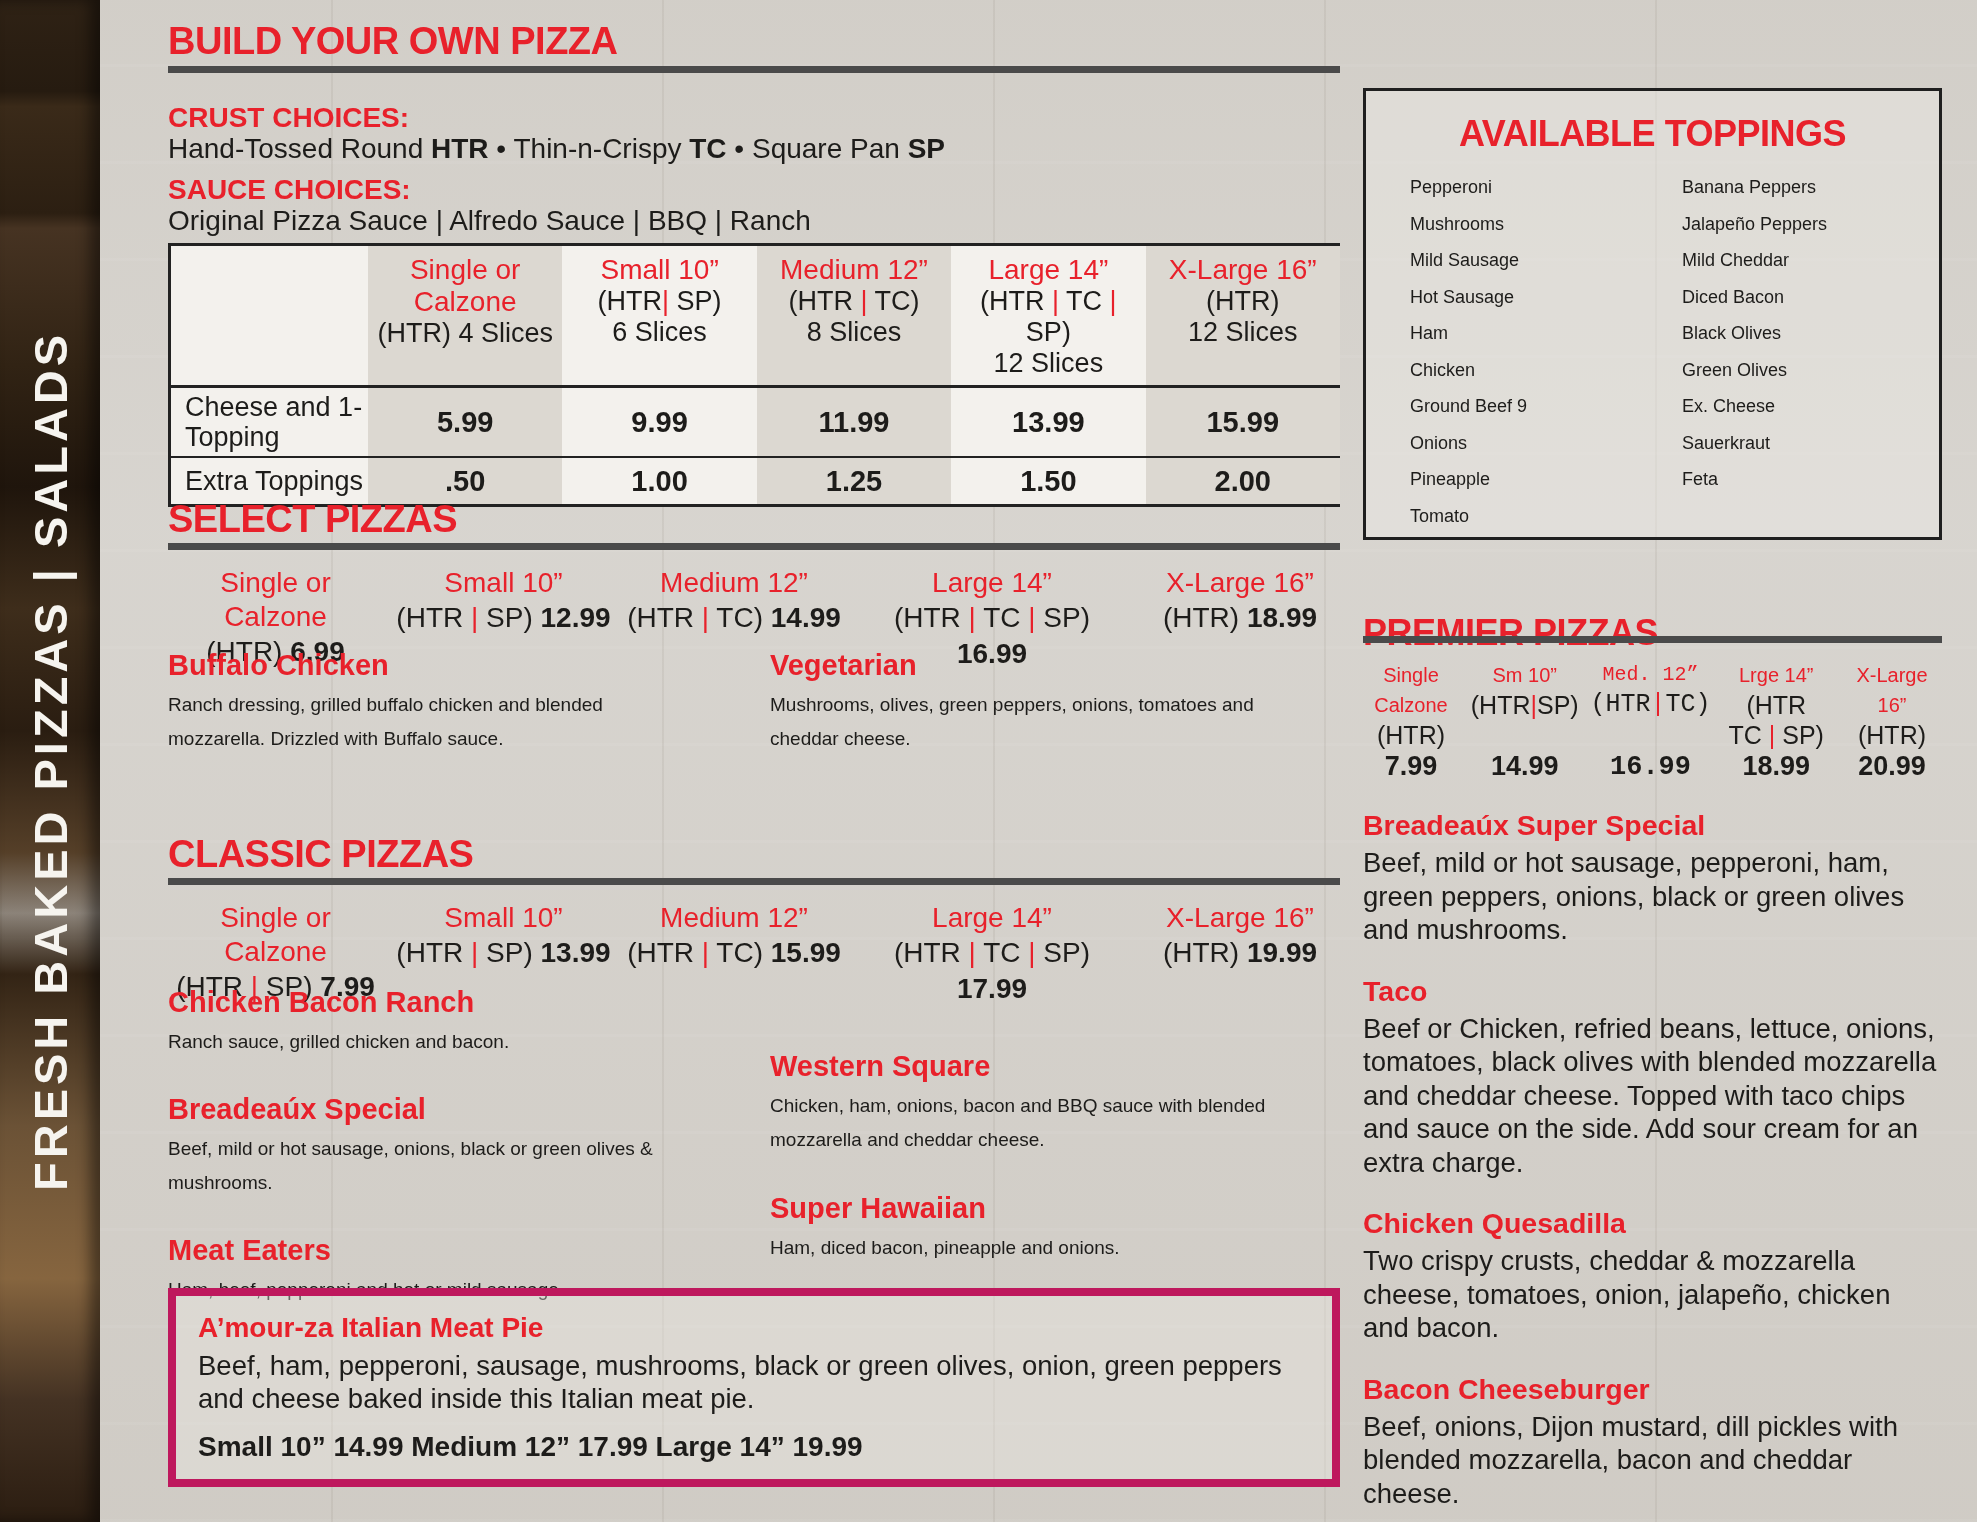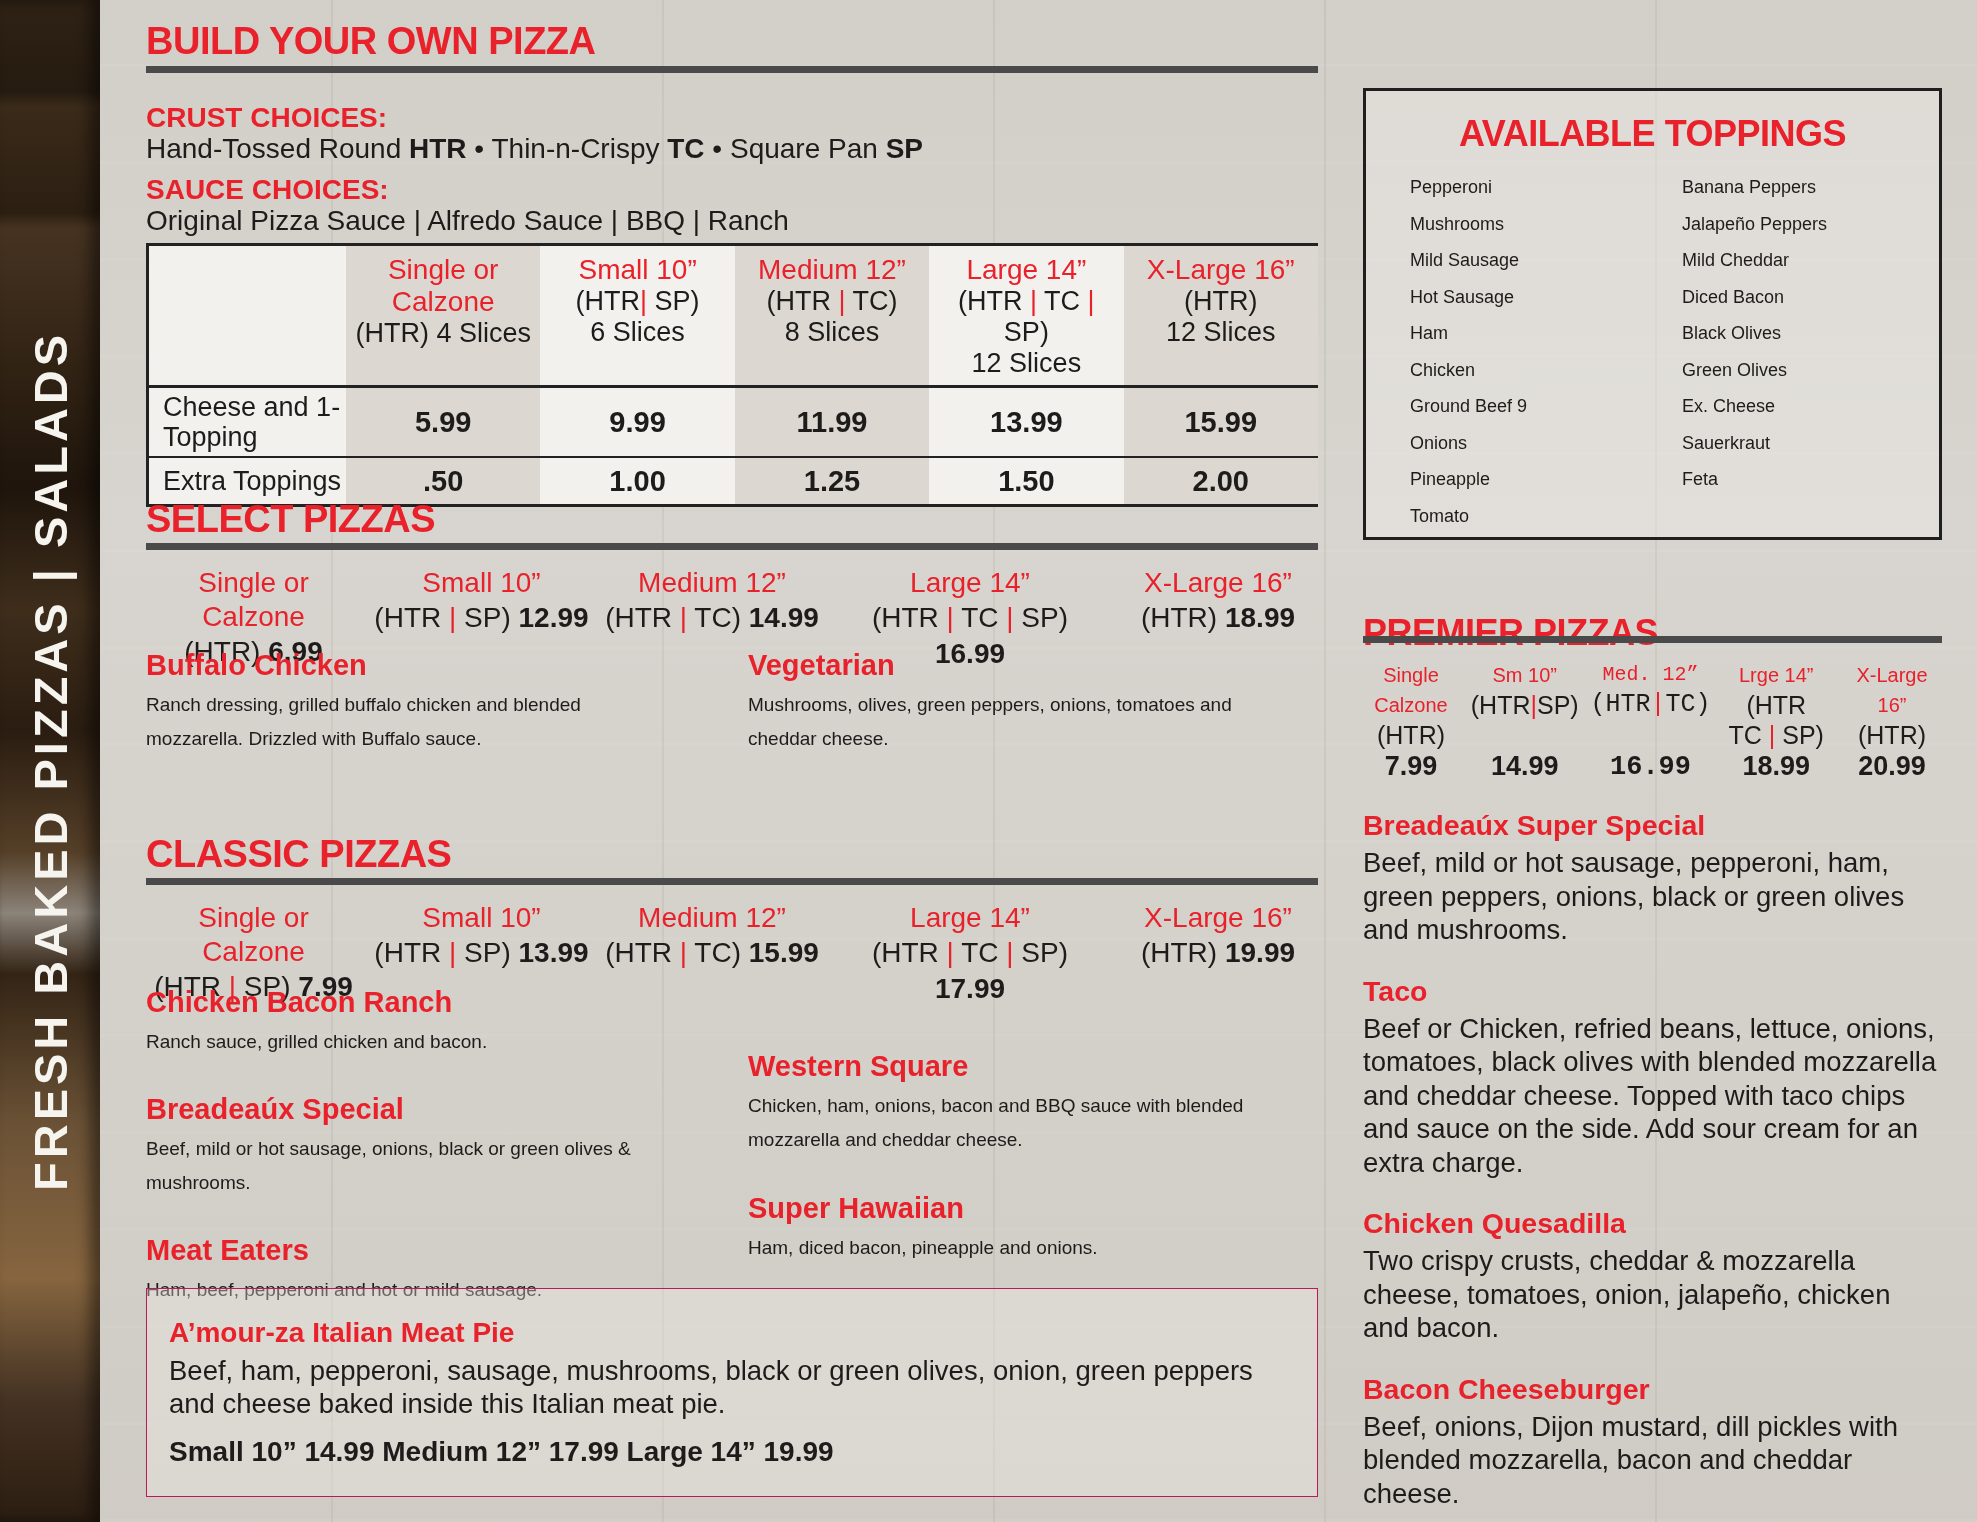--- a/index.html
+++ b/index.html
@@ -33,21 +33,21 @@
   }
   .vtext{
     position:absolute;left:0;top:0;width:100px;height:1522px;
     display:flex;align-items:center;justify-content:center;
     writing-mode:vertical-rl;transform:rotate(180deg);
     font-size:47px;font-weight:bold;letter-spacing:4px;color:#f6f4ef;
     white-space:nowrap;
   }
 
   
-  .maincol{position:absolute;left:146px;top:0;width:1172px;height:1269px;}
+  .maincol{position:absolute;left:168px;top:0;width:1172px;height:1269px;}
   .rightcol{position:absolute;left:1363px;top:0;width:579px;height:1522px;}
   .abs{position:absolute;left:0;width:100%;}
 
   h1.h-red{color:var(--red);font-size:38px;font-weight:bold;letter-spacing:-0.5px;}
   .rule{height:7px;background:var(--rule);}
   .sub-label{color:var(--red);font-weight:bold;font-size:28px;}
   .line{font-size:28px;color:var(--ink);}
   .pipe{color:var(--red);}
 
   
@@ -72,21 +72,21 @@
   .pcol .psize{color:var(--red);font-size:28px;line-height:34px;}
   .pcol .pline{font-size:28px;line-height:36px;}
   .pcol .pline b{font-weight:bold;}
 
   
   .mitem .iname{color:var(--red);font-weight:bold;font-size:29px;line-height:34px;margin-bottom:6px;}
   .mitem .idesc{font-size:19px;line-height:34px;}
   .two-col{display:flex;}
 
   
-  .pie-box{border:1px solid #be185d;padding:28px 22px;background:rgba(240,238,233,0.35);}
+  .pie-box{border:8px solid #be185d;padding:16px 22px;background:rgba(240,238,233,0.35);}
   .pie-box .iname{color:var(--red);font-weight:bold;font-size:28px;margin-bottom:5px;}
   .pie-box .idesc{font-size:27.5px;line-height:33px;}
   .pie-sizes{font-weight:bold;font-size:28px;margin-top:16px;}
 
   
   .top-box{top:88px;height:452px;border:3px solid #1f1f1f;background:rgba(238,236,231,0.45);padding:18px 0 0 44px;}
   .top-title{color:var(--red);font-weight:bold;font-size:36px;text-align:center;margin:4px 44px 14px 0;letter-spacing:-0.5px;}
   .top-lists{display:flex;}
   .top-lists ul{list-style:none;}
   .top-lists ul.tl-left{width:272px;}

